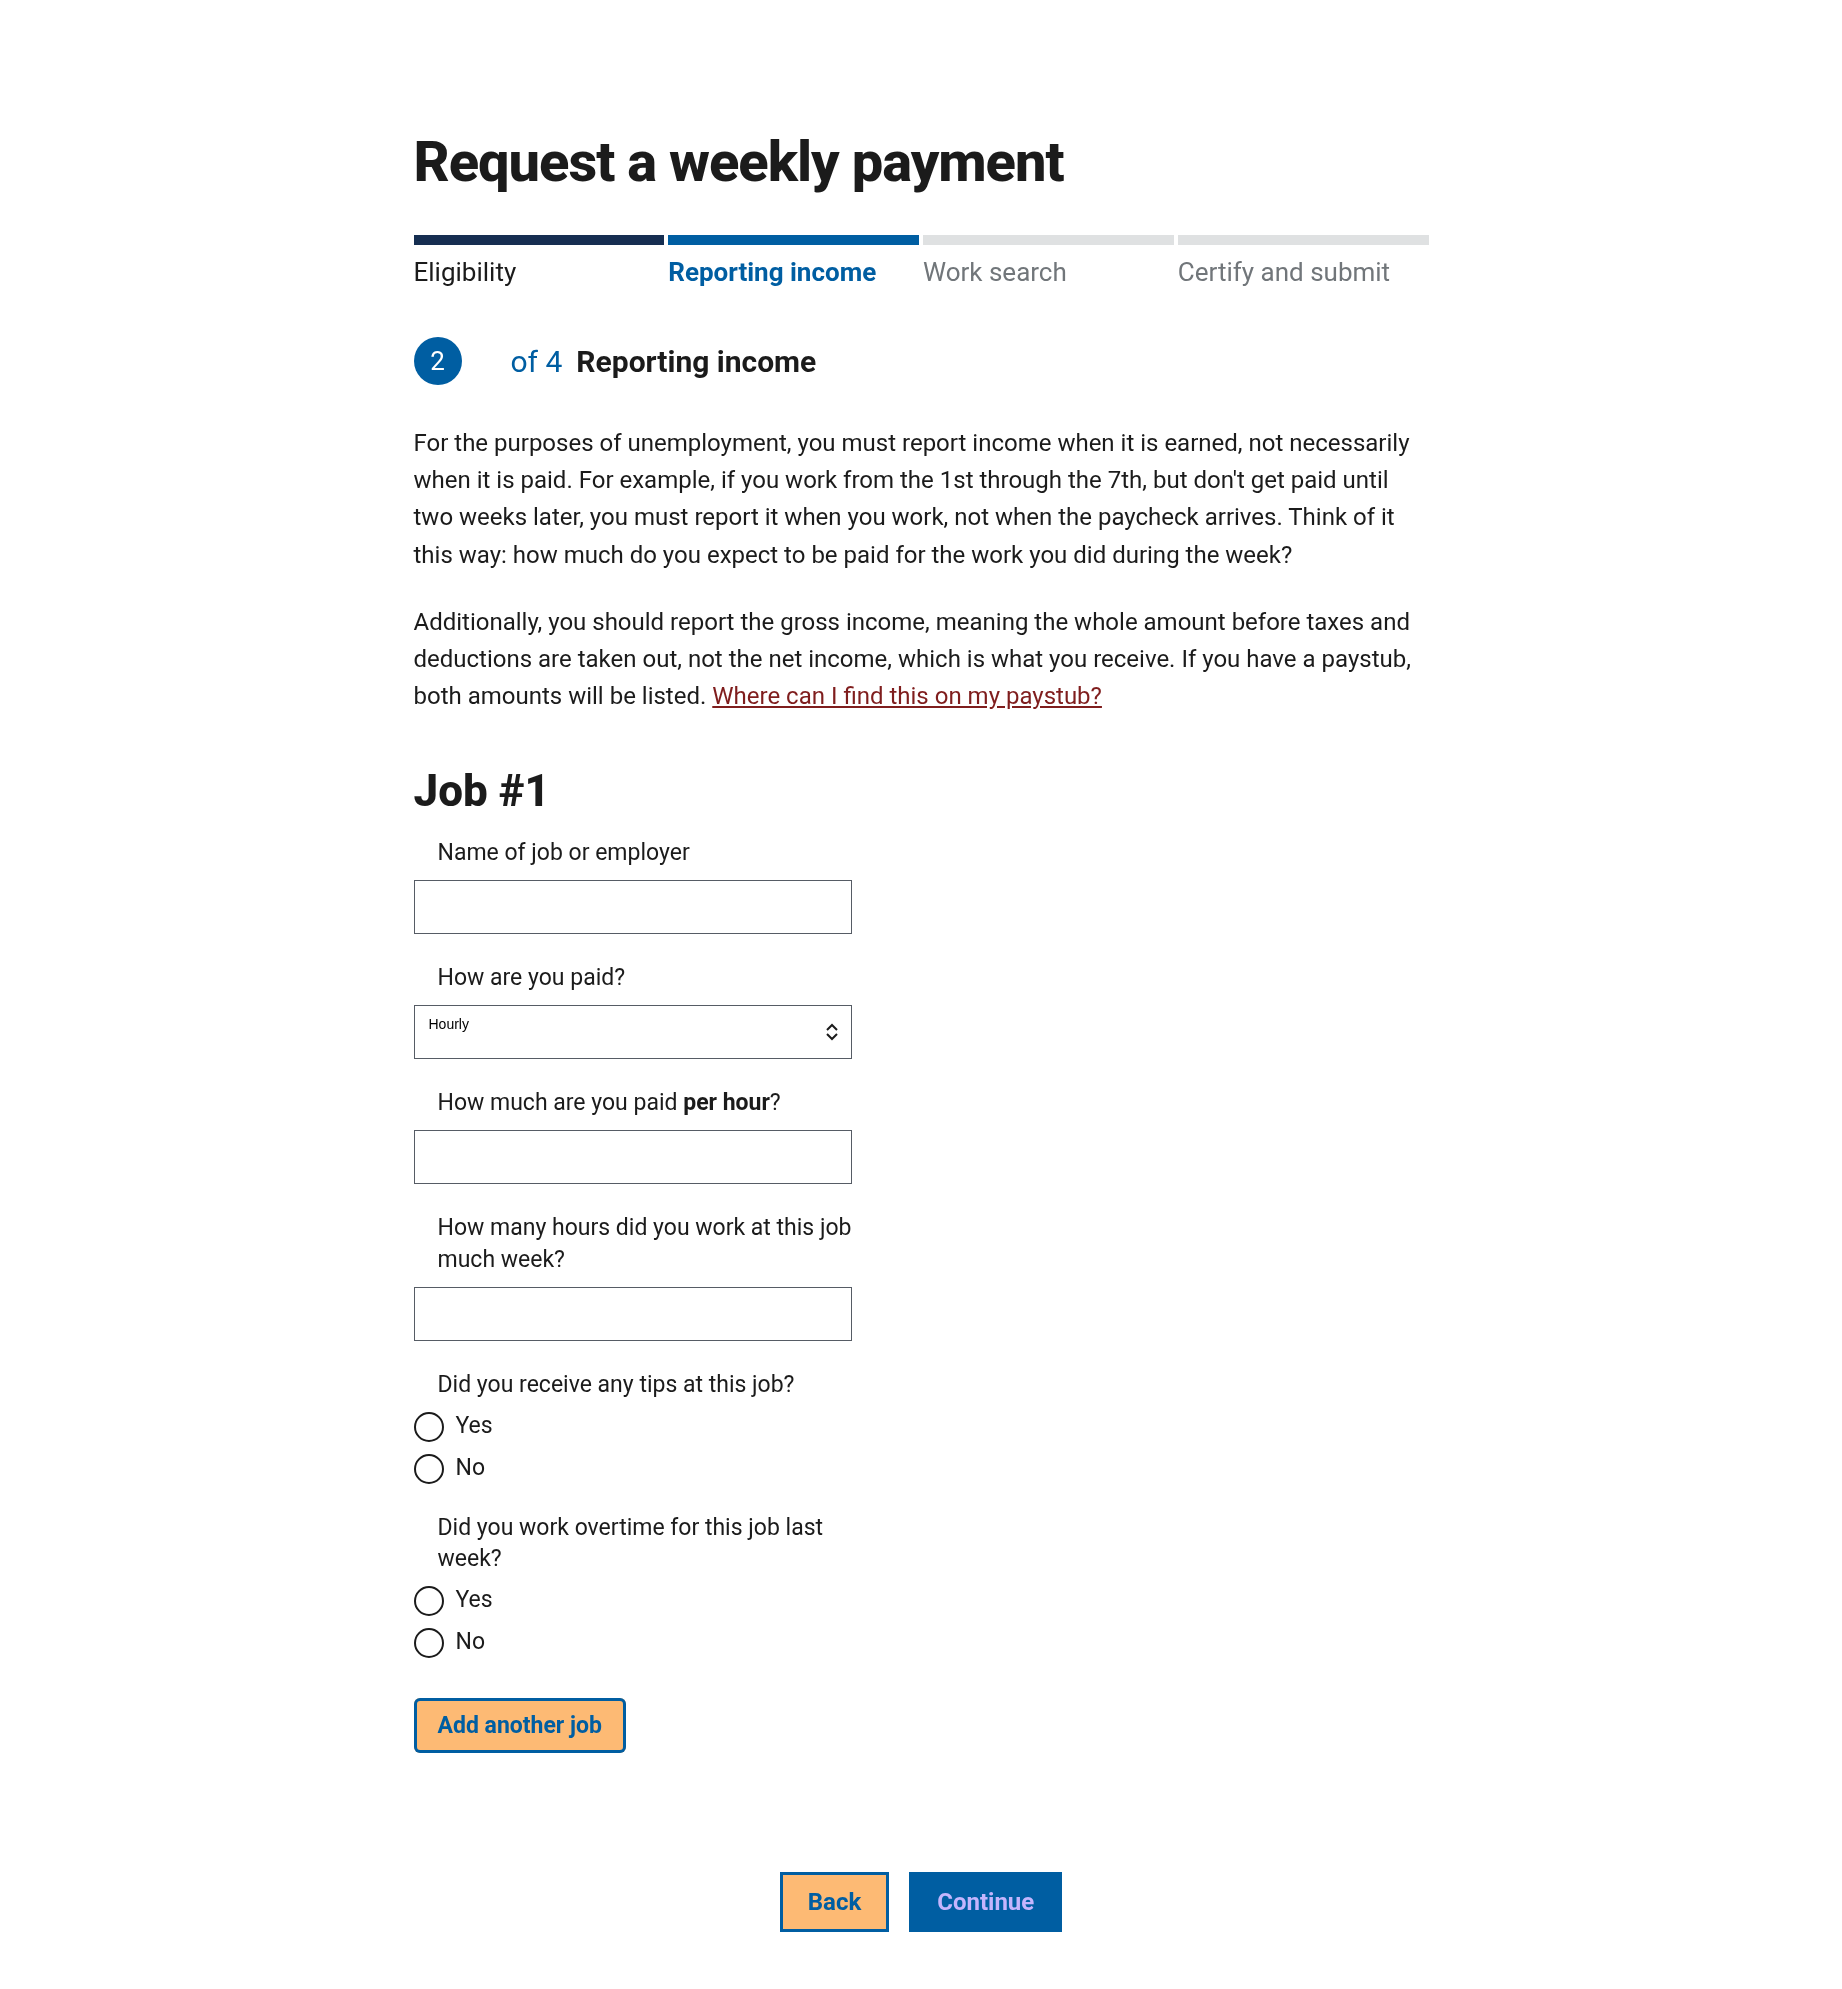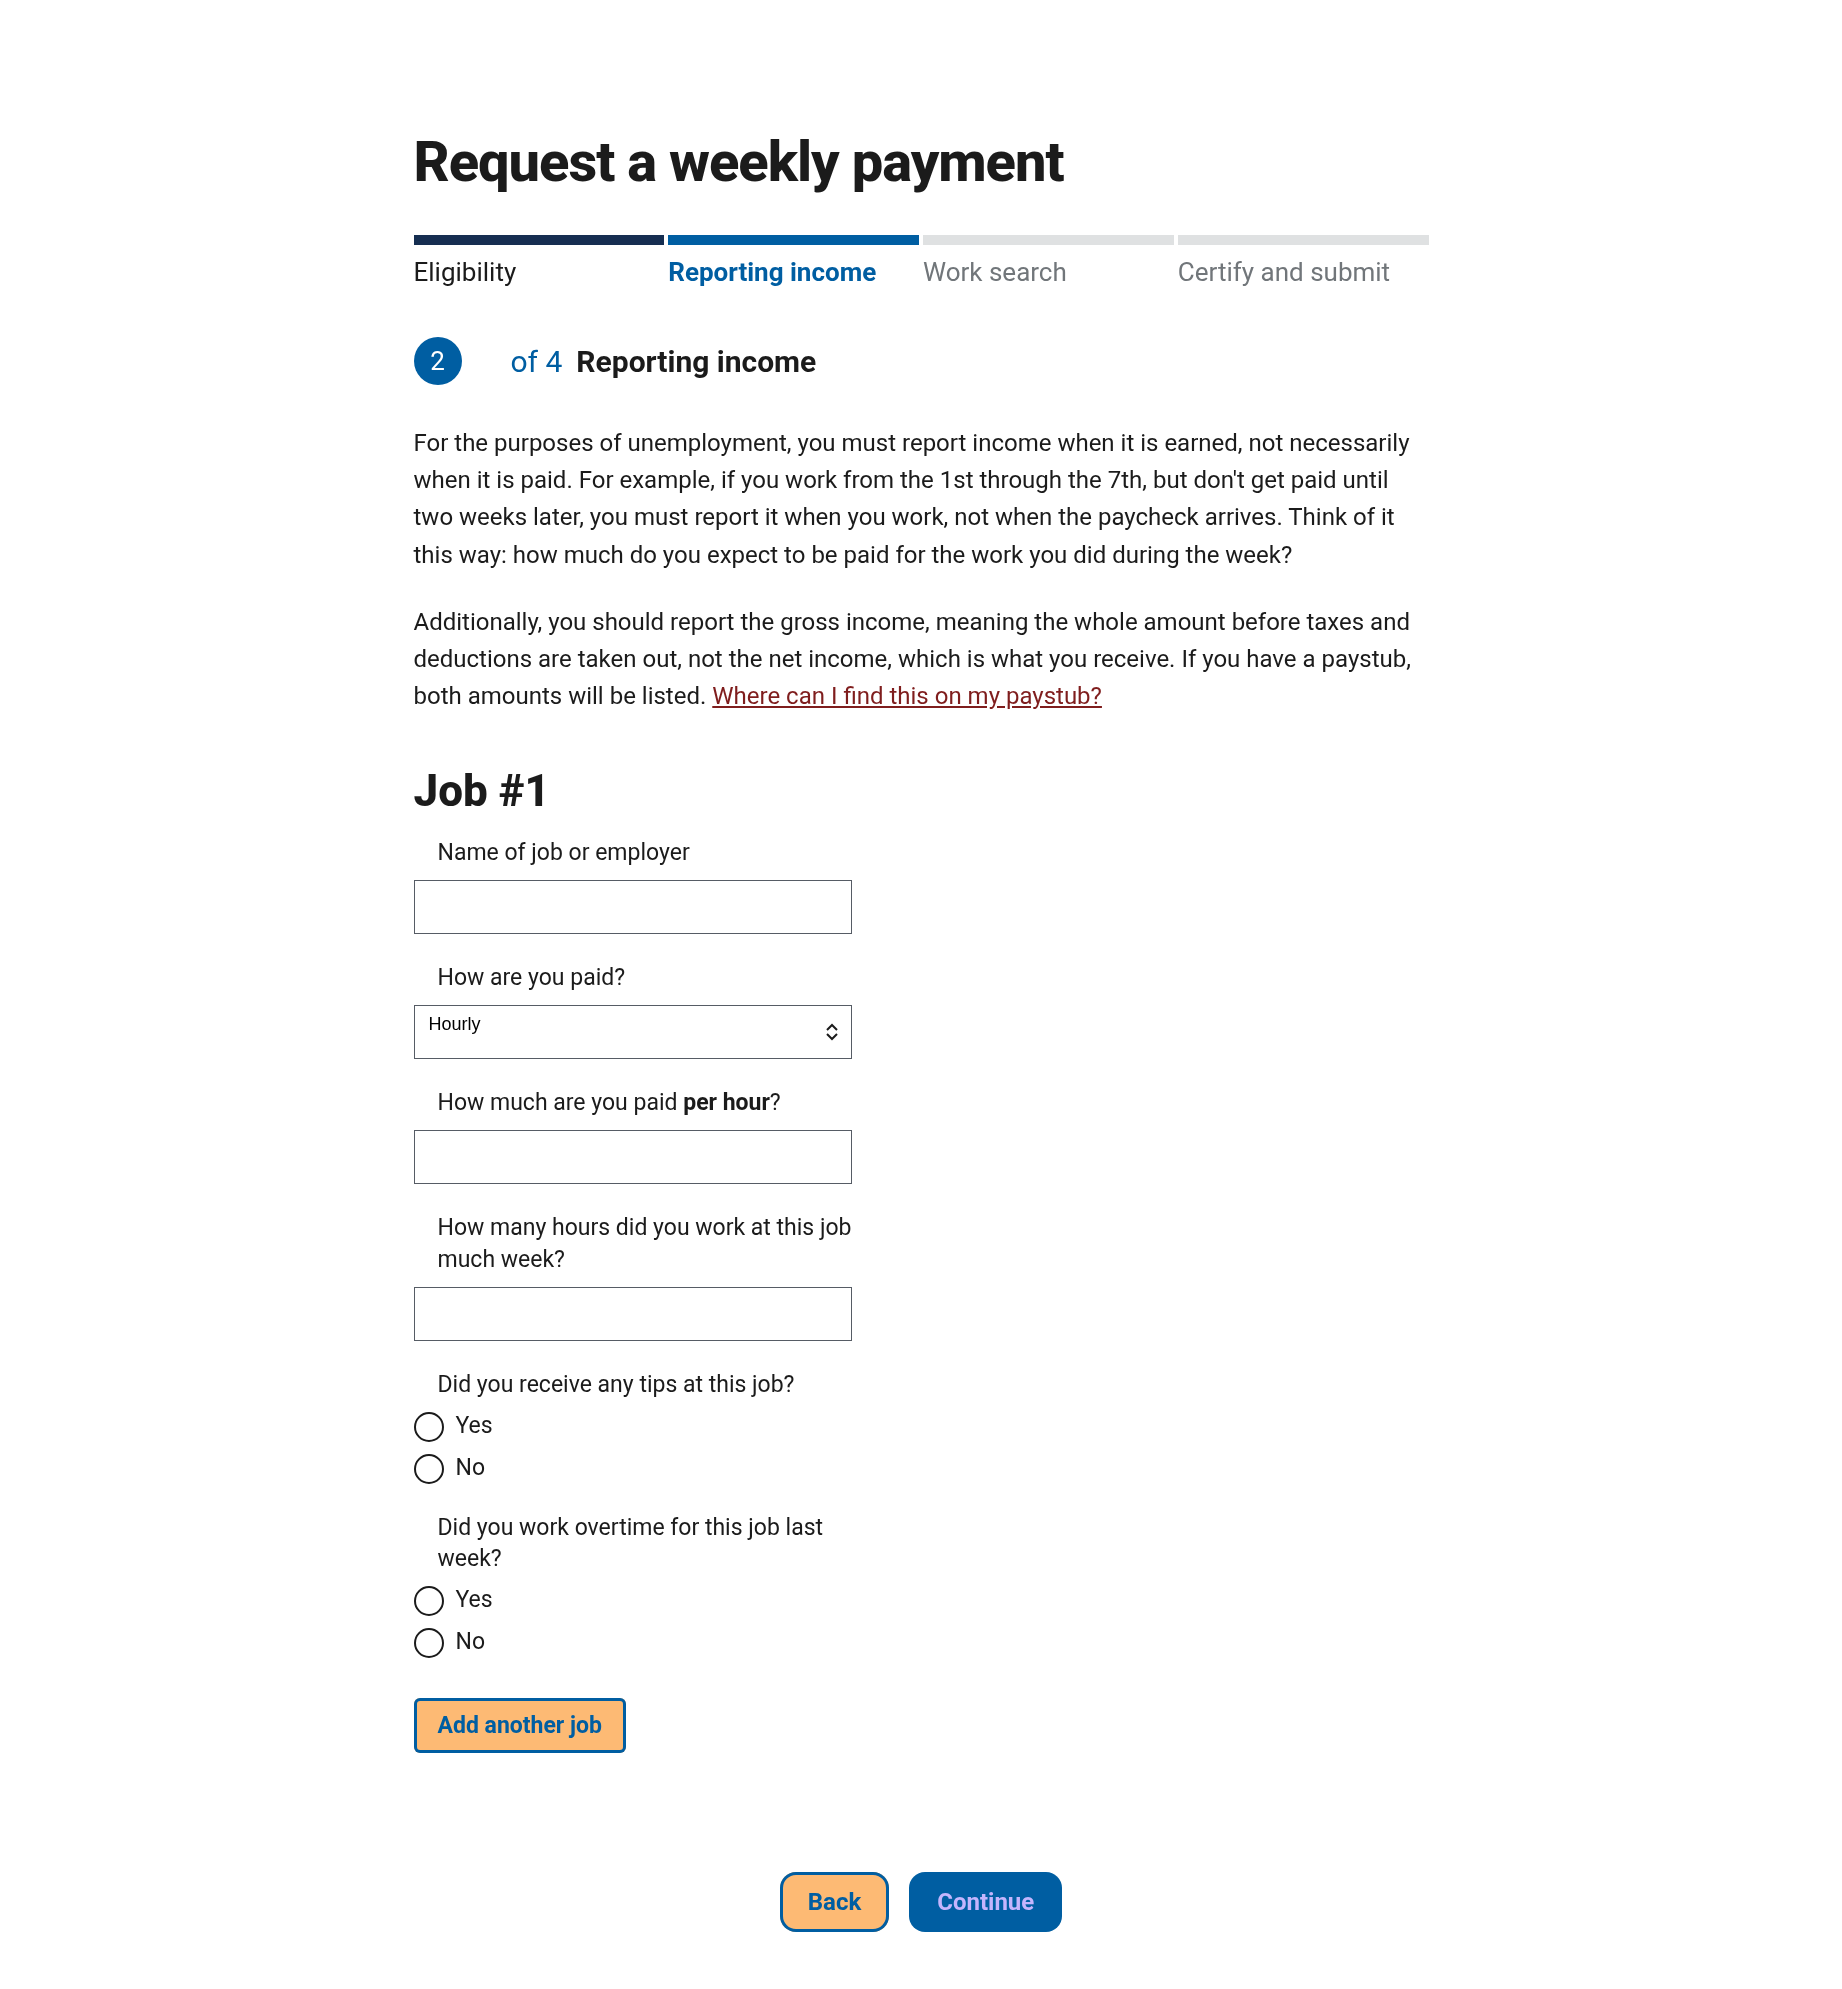--- a/index.html
+++ b/index.html
@@ -108,21 +108,21 @@
     background: #fff;
   }
   .select-wrap {
     position: relative;
     width: 438px;
   }
   .select {
     width: 100%;
     height: 54px;
     border: 1.5px solid #565c65;
-    font-size: 18px;
+    font-size: 14px;
     padding: 0 40px 16px 14px;
     box-sizing: border-box;
     background: #fff;
     appearance: none;
     -webkit-appearance: none;
   }
   .select-caret {
     position: absolute;
     right: 14px;
     top: 50%;
@@ -149,21 +149,21 @@
     box-sizing: border-box;
     flex: 0 0 auto;
   }
   .radio-label { font-size: 23px; }
 
   .btn {
     display: inline-block;
     font-size: 24px;
     font-weight: 700;
     padding: 16px 28px;
-    border-radius: 16px;
+    border-radius: 0;
     cursor: pointer;
     border: none;
     font-family: inherit;
   }
   .btn-outline {
     background: #fdba74;
     color: #005ea2;
     box-shadow: inset 0 0 0 3px #005ea2;
   }
   .btn-outline.small {

